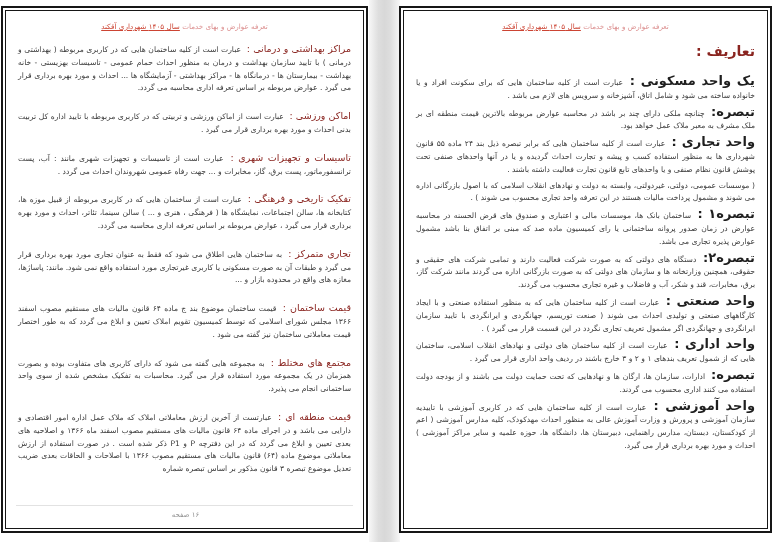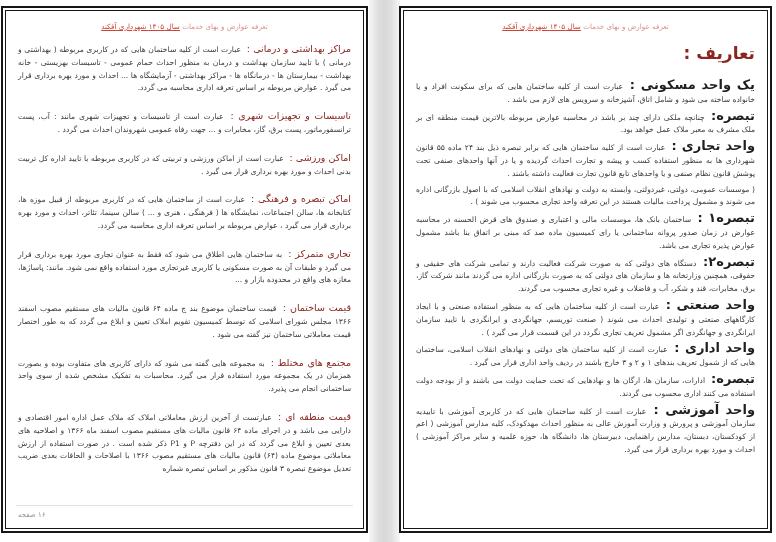--- a/index.html
+++ b/index.html
@@ -27,56 +27,56 @@
     text-align:center;font-size:7.2px;margin:2px 0 12px 0;white-space:nowrap;
   }
   .hdr-a{color:#dc9090;}
   .hdr-b{color:#cc4433;text-decoration:underline;text-decoration-color:#cc4433;}
   .sec{font-size:7.6px;line-height:12.8px;margin:0 0 15px 0;}
   .sec:last-of-type{margin-bottom:0;}
   .sec-title{
     color:#8a2520;font-weight:normal;font-size:9.5px;margin-left:3px;
   }
   .defs-title{
-    color:#8a2520;font-weight:bold;font-size:17px;margin:6px 0 16px 0;
+    color:#8a2520;font-weight:bold;font-size:14px;margin:6px 0 16px 0;
   }
   .para{font-size:7.6px;line-height:12.8px;margin:0 0 3px 0;}
   .para.gap{}
   .lead{color:#1f1f1f;font-weight:bold;font-size:13px;margin-left:3px;}
   .footer{position:absolute;bottom:9px;left:10px;right:10px;}
   .footer-line{height:1px;background:#e2e2e2;margin-bottom:5px;}
-  .page-num{direction:rtl;text-align:left;font-size:7px;color:#8f8f8f;padding-left:2px;}
+  .page-num{direction:rtl;text-align:center;font-size:7px;color:#8f8f8f;padding-left:2px;}
 </style>
 </head>
 <body>
 
 <div class="stage">
   <div class="gutter"></div>
 
   <div class="page page-left">
     <div class="page-inner">
       <div class="hdr">
         <span class="hdr-a">تعرفه عوارض و بهای خدمات</span>
         <span class="hdr-b">سال ۱۴۰۵ شهرداری آقکند</span>
       </div>
 
       <p class="sec">
         <b class="sec-title">مراکز بهداشتی و درمانی :</b>
         <span>عبارت است از کلیه ساختمان هایی که در کاربری مربوطه ( بهداشتی و درمانی ) با تایید سازمان بهداشت و درمان به منظور احداث حمام عمومی - تاسیسات بهزیستی - خانه بهداشت - بیمارستان ها - درمانگاه ها - مراکز بهداشتی - آزمایشگاه ها ... احداث و مورد بهره برداری قرار می گیرد . عوارض مربوطه بر اساس تعرفه اداری محاسبه می گردد.</span>
       </p>
       <p class="sec">
+        <b class="sec-title">اماکن ورزشی :</b>
+        <span>عبارت است از اماکن ورزشی و تربیتی که در کاربری مربوطه با تایید اداره کل تربیت بدنی احداث و مورد بهره برداری قرار می گیرد .</span>
+      </p>
+      <p class="sec">
         <b class="sec-title">تاسیسات و تجهیزات شهری :</b>
         <span>عبارت است از تاسیسات و تجهیزات شهری مانند : آب، پست ترانسفورماتور، پست برق، گاز، مخابرات و ... جهت رفاه عمومی شهروندان احداث می گردد .</span>
       </p>
       <p class="sec">
-        <b class="sec-title">اماکن ورزشی :</b>
-        <span>عبارت است از اماکن ورزشی و تربیتی که در کاربری مربوطه با تایید اداره کل تربیت بدنی احداث و مورد بهره برداری قرار می گیرد .</span>
-      </p>
-      <p class="sec">
-        <b class="sec-title">اماکن تبصره و فرهنگی :</b>
+        <b class="sec-title">تفکیک تاریخی و فرهنگی :</b>
         <span>عبارت است از ساختمان هایی که در کاربری مربوطه از قبیل موزه ها، کتابخانه ها، سالن اجتماعات، نمایشگاه ها ( فرهنگی ، هنری و ... ) سالن سینما، تئاتر، احداث و مورد بهره برداری قرار می گیرد ، عوارض مربوطه بر اساس تعرفه اداری محاسبه می گردد.</span>
       </p>
       <p class="sec">
         <b class="sec-title">تجاری متمرکز :</b>
         <span>به ساختمان هایی اطلاق می شود که فقط به عنوان تجاری مورد بهره برداری قرار می گیرد و طبقات آن به صورت مسکونی یا کاربری غیرتجاری مورد استفاده واقع نمی شود. مانند: پاساژها، مغازه های واقع در محدوده بازار و ...</span>
       </p>
       <p class="sec">
         <b class="sec-title">قیمت ساختمان :</b>
         <span>قیمت ساختمان موضوع بند ج ماده ۶۴ قانون مالیات های مستقیم مصوب اسفند ۱۳۶۶ مجلس شورای اسلامی که توسط کمیسیون تقویم املاک تعیین و ابلاغ می گردد که به طور اختصار قیمت معاملاتی ساختمان نیز گفته می شود .</span>
       </p>

